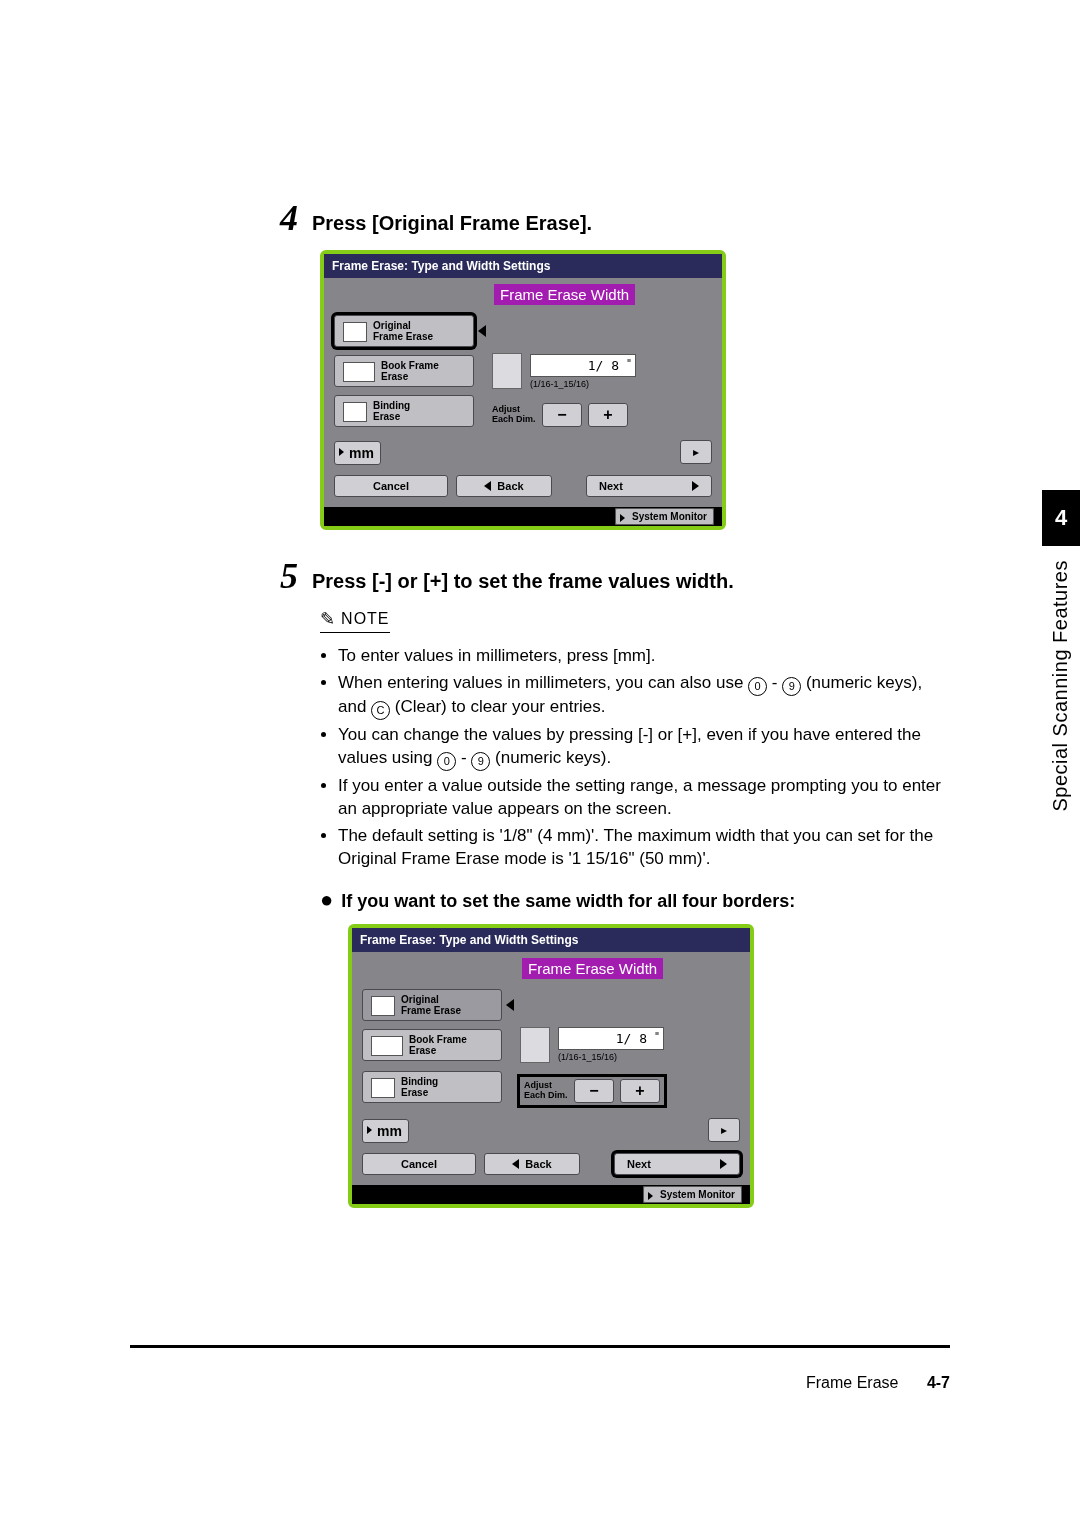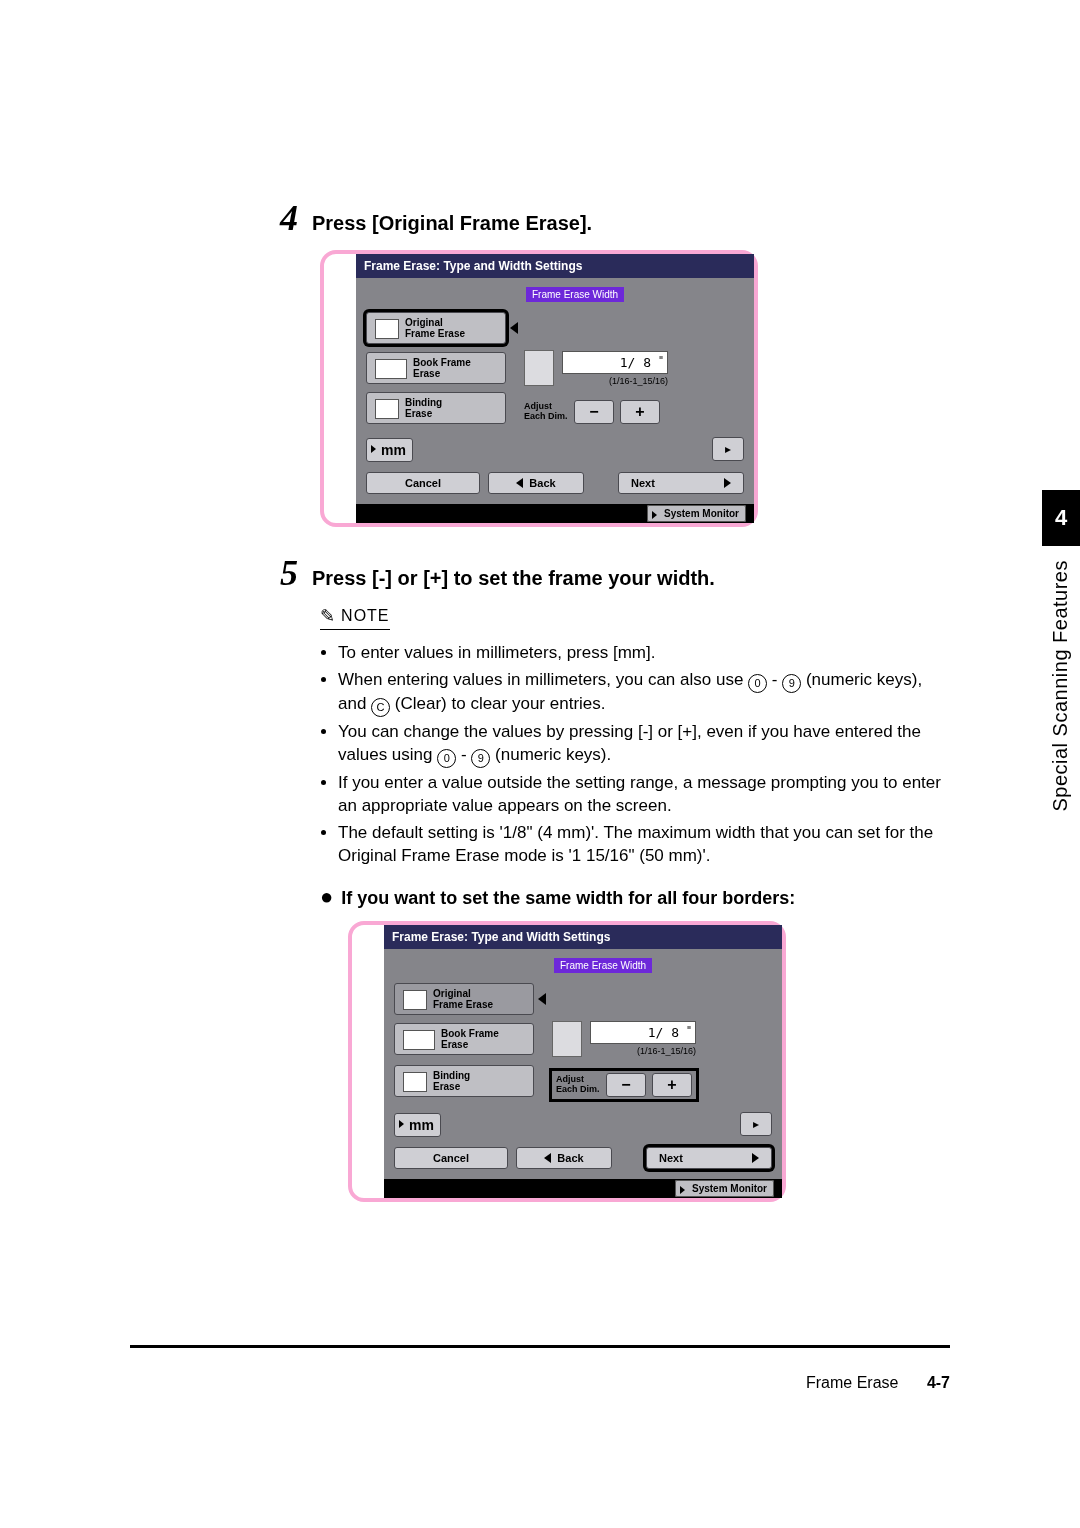--- a/index.html
+++ b/index.html
@@ -56,43 +56,42 @@
     line-height: 1;
   }
   .step-title {
     font-weight: bold;
     font-size: 20px;
   }
   .screenshot-block {
     margin: 12px 0 28px 40px;
   }
   .panel-border {
-    border: 4px solid #f9a8d4;
-    border-radius: 16px;
+    border: 4px solid #84cc16;
+    border-radius: 6px;
     width: 398px;
-    padding-left: 32px;
   }
   .panel-header {
     background: #2a2b5a;
     color: #fff;
     font-size: 12px;
     font-weight: bold;
     padding: 5px 8px;
   }
   .panel-body {
     background: #85858a;
     padding: 6px 10px 10px 10px;
     position: relative;
   }
   .subheader {
-    font-size: 10px;
+    font-size: 15px;
     color: #fff;
     margin-left: 160px;
     margin-bottom: 4px;
-    background: #6d28d9;
+    background: #a21caf;
     display: inline-block;
     padding: 2px 6px;
   }
   .row {
     display: flex;
     align-items: center;
     margin: 6px 0;
   }
   .mode-btn {
     display: flex;
@@ -150,21 +149,20 @@
     font-size: 13px;
     padding: 3px 16px 3px 4px;
   }
   .unit {
     position: absolute; right: 4px; top: 4px;
     font-size: 10px;
   }
   .range {
     font-size: 9px;
     color: #000;
-    text-align: right;
     display: block;
     margin-top: 2px;
   }
   .pm-row {
     display: flex;
     gap: 6px;
     margin-top: 8px;
     align-items: center;
   }
   .label-adj {
@@ -423,21 +421,21 @@
         </div>
       </div>
       <div class="status-strip">
         <span class="sys-mon">System Monitor</span>
       </div>
     </div>
   </div>
 
   <div class="step">
     <span class="step-num">5</span>
-    <span class="step-title">Press [-] or [+] to set the frame your width.</span>
+    <span class="step-title">Press [-] or [+] to set the frame values width.</span>
   </div>
 
   <div class="note-block">
     <div class="note-header">
       <span class="pencil-icon">✎</span>
       <span class="note-label">NOTE</span>
     </div>
     <ul>
       <li>To enter values in millimeters, press [mm].</li>
       <li>When entering values in millimeters, you can also use <span class="circled">0</span> - <span class="circled">9</span> (numeric keys), and <span class="circled">C</span> (Clear) to clear your entries.</li>

